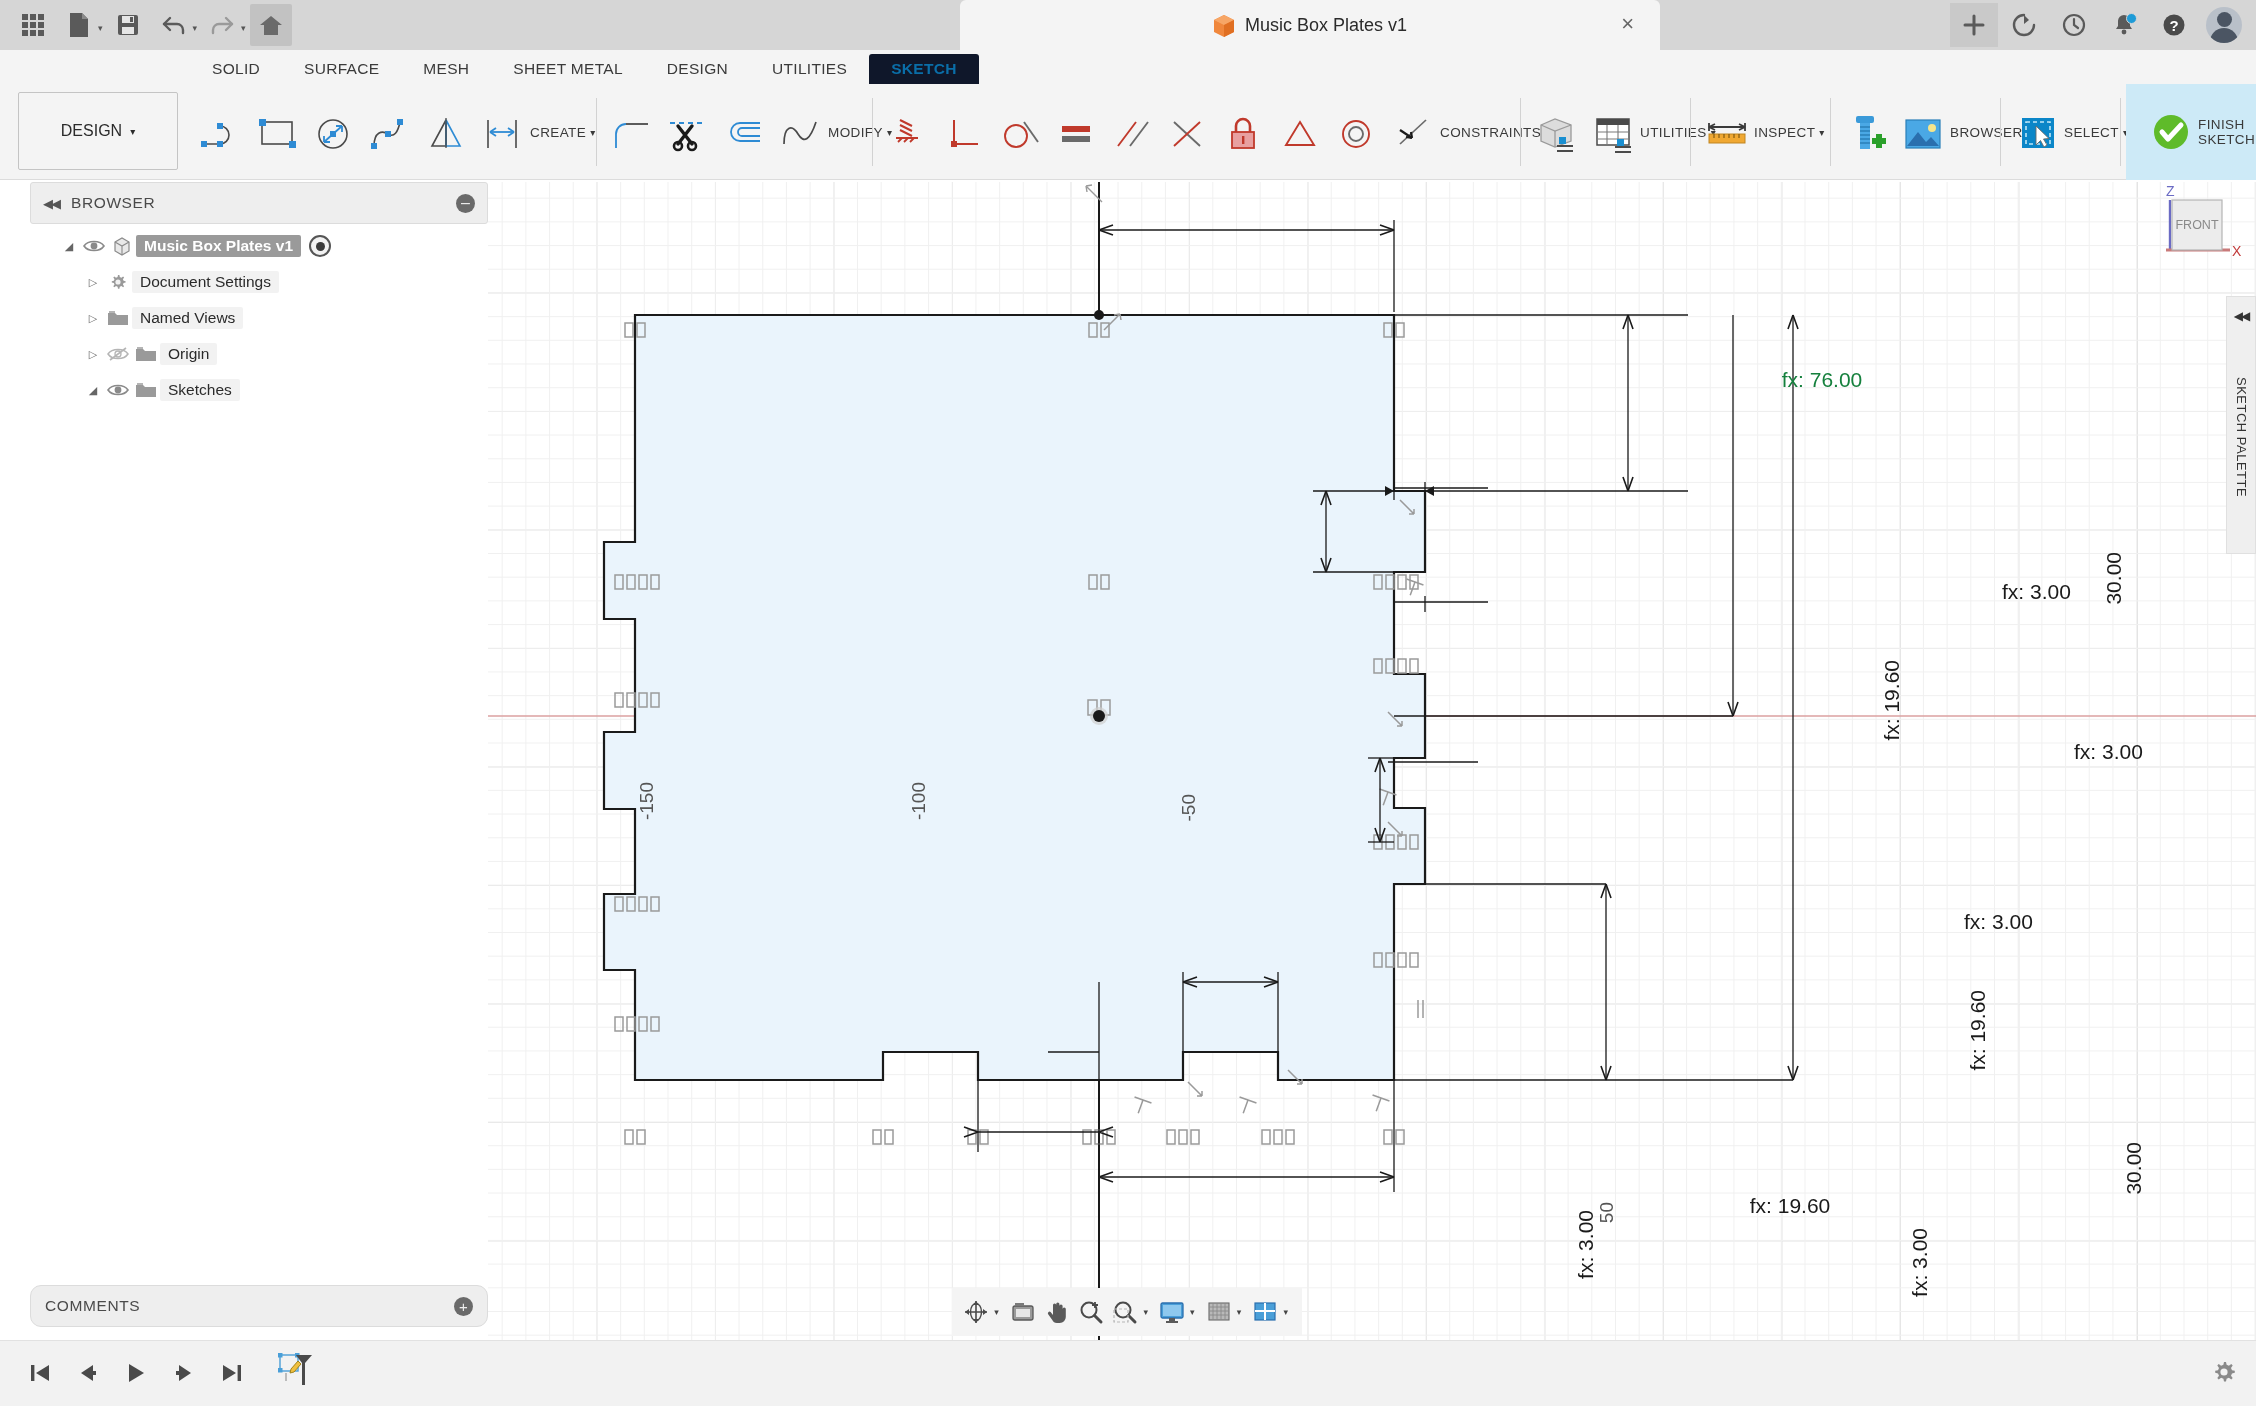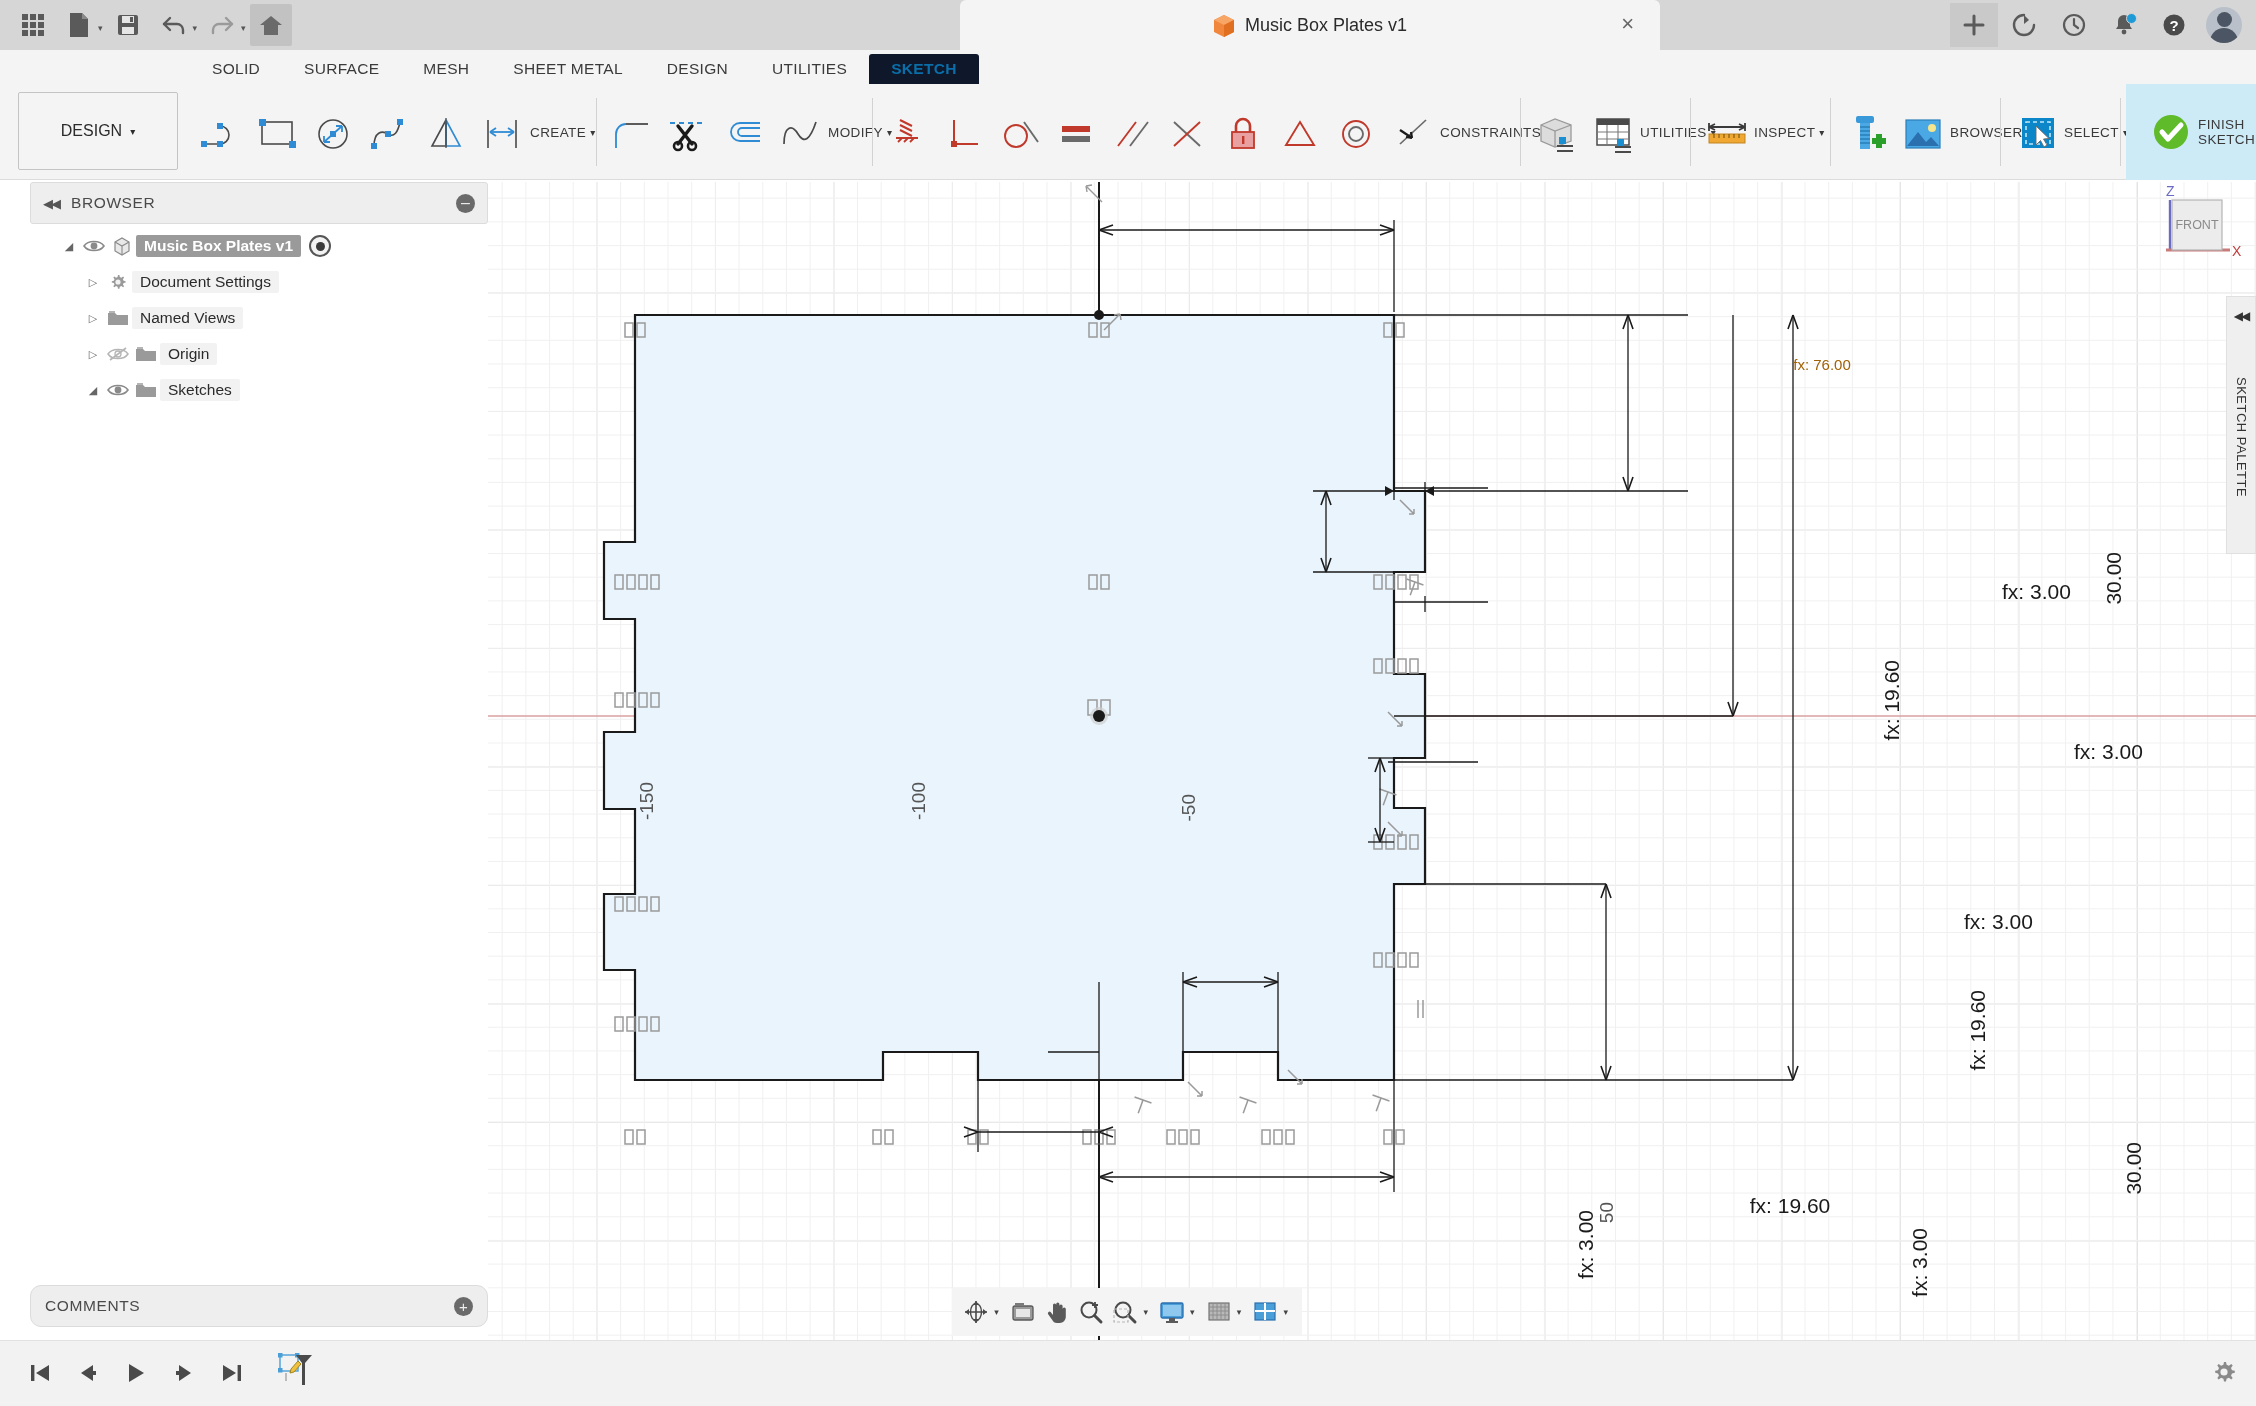--- a/index.html
+++ b/index.html
@@ -908,21 +908,21 @@
       <g stroke="#9a9a9a" stroke-width="1.4" fill="none">
         <path d="M0 0 l-16 -16 M-16 -16 l6 -1 M-16 -16 l1 6" transform="translate(614,20)"></path>
       </g>
     </svg>
 
     <div style="position:absolute;left:148px;top:600px;font-size:19px;color:#555;writing-mode:vertical-rl;transform:rotate(180deg)">-150</div>
     <div style="position:absolute;left:420px;top:600px;font-size:19px;color:#555;writing-mode:vertical-rl;transform:rotate(180deg)">-100</div>
     <div style="position:absolute;left:690px;top:612px;font-size:19px;color:#555;writing-mode:vertical-rl;transform:rotate(180deg)">-50</div>
     <div style="position:absolute;left:1108px;top:1020px;font-size:19px;color:#555;writing-mode:vertical-rl;transform:rotate(180deg)">50</div>
 
-    <div style="position:absolute;left:1334px;top:174px;font-size:15px;color:#a16207;transform:translateX(-50%)">fx: 76.00</div>
+    <div style="position:absolute;left:1334px;top:186px;font-size:21px;color:#15803d;transform:translateX(-50%)">fx: 76.00</div>
     <div style="position:absolute;left:1514px;top:398px;font-size:21px;color:#1a1a1a">fx: 3.00</div>
     <div style="position:absolute;left:1614px;top:370px;font-size:21px;color:#1a1a1a;writing-mode:vertical-rl;transform:rotate(180deg)">30.00</div>
     <div style="position:absolute;left:1392px;top:478px;font-size:21px;color:#1a1a1a;writing-mode:vertical-rl;transform:rotate(180deg)">fx: 19.60</div>
     <div style="position:absolute;left:1586px;top:558px;font-size:21px;color:#1a1a1a">fx: 3.00</div>
 
     <div style="position:absolute;left:1476px;top:728px;font-size:21px;color:#1a1a1a">fx: 3.00</div>
     <div style="position:absolute;left:1478px;top:808px;font-size:21px;color:#1a1a1a;writing-mode:vertical-rl;transform:rotate(180deg)">fx: 19.60</div>
     <div style="position:absolute;left:1634px;top:960px;font-size:21px;color:#1a1a1a;writing-mode:vertical-rl;transform:rotate(180deg)">30.00</div>
     <div style="position:absolute;left:1302px;top:1012px;font-size:21px;color:#1a1a1a;transform:translateX(-50%)">fx: 19.60</div>
     <div style="position:absolute;left:1086px;top:1028px;font-size:21px;color:#1a1a1a;writing-mode:vertical-rl;transform:rotate(180deg)">fx: 3.00</div>

